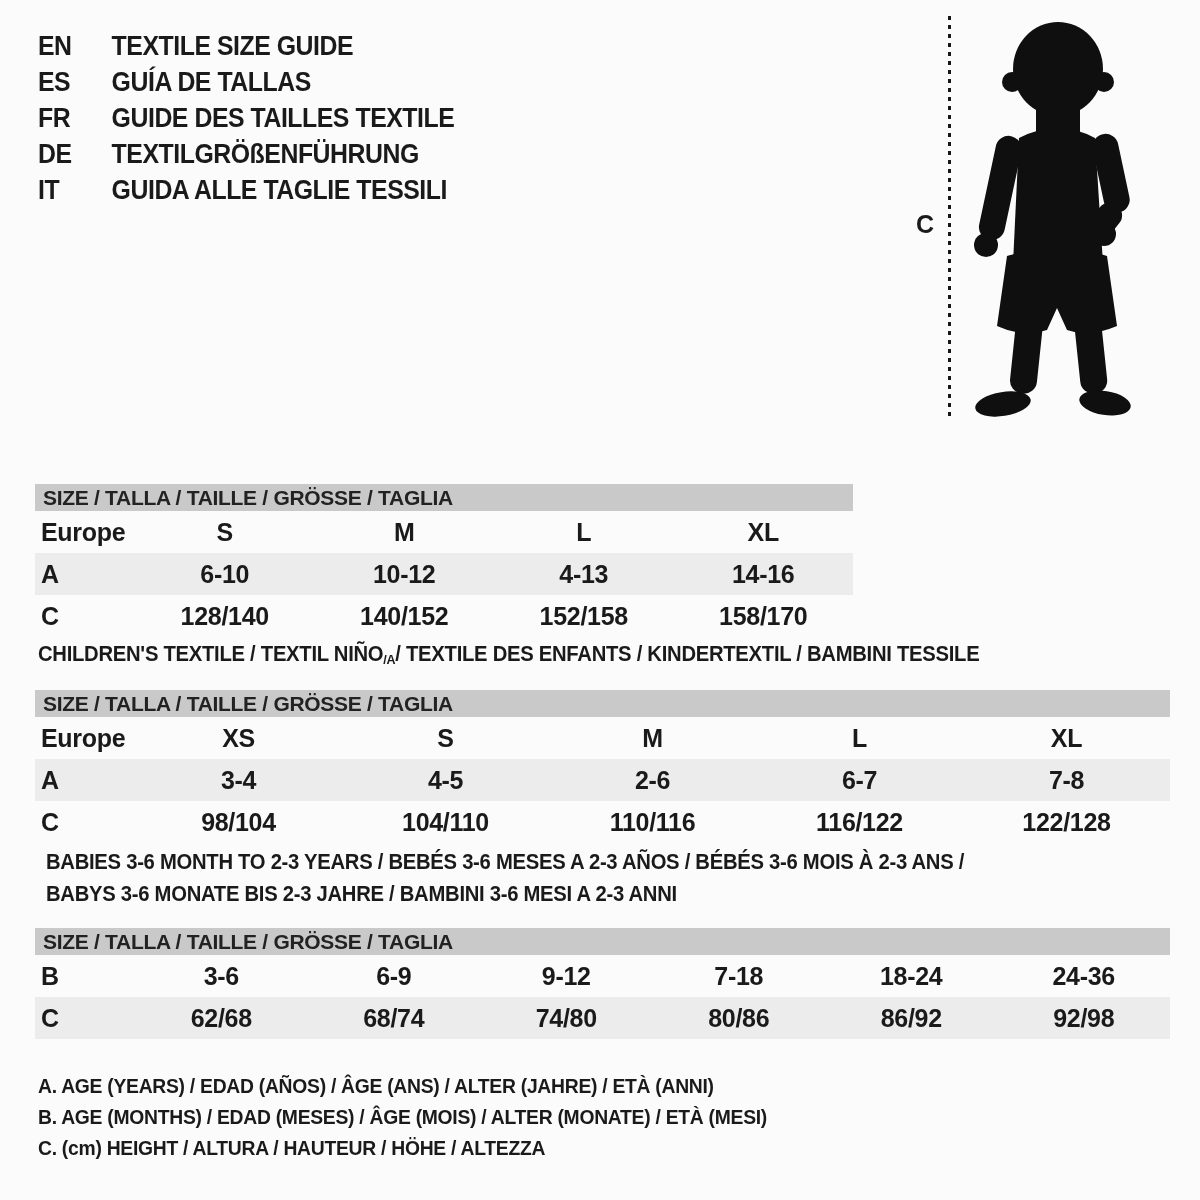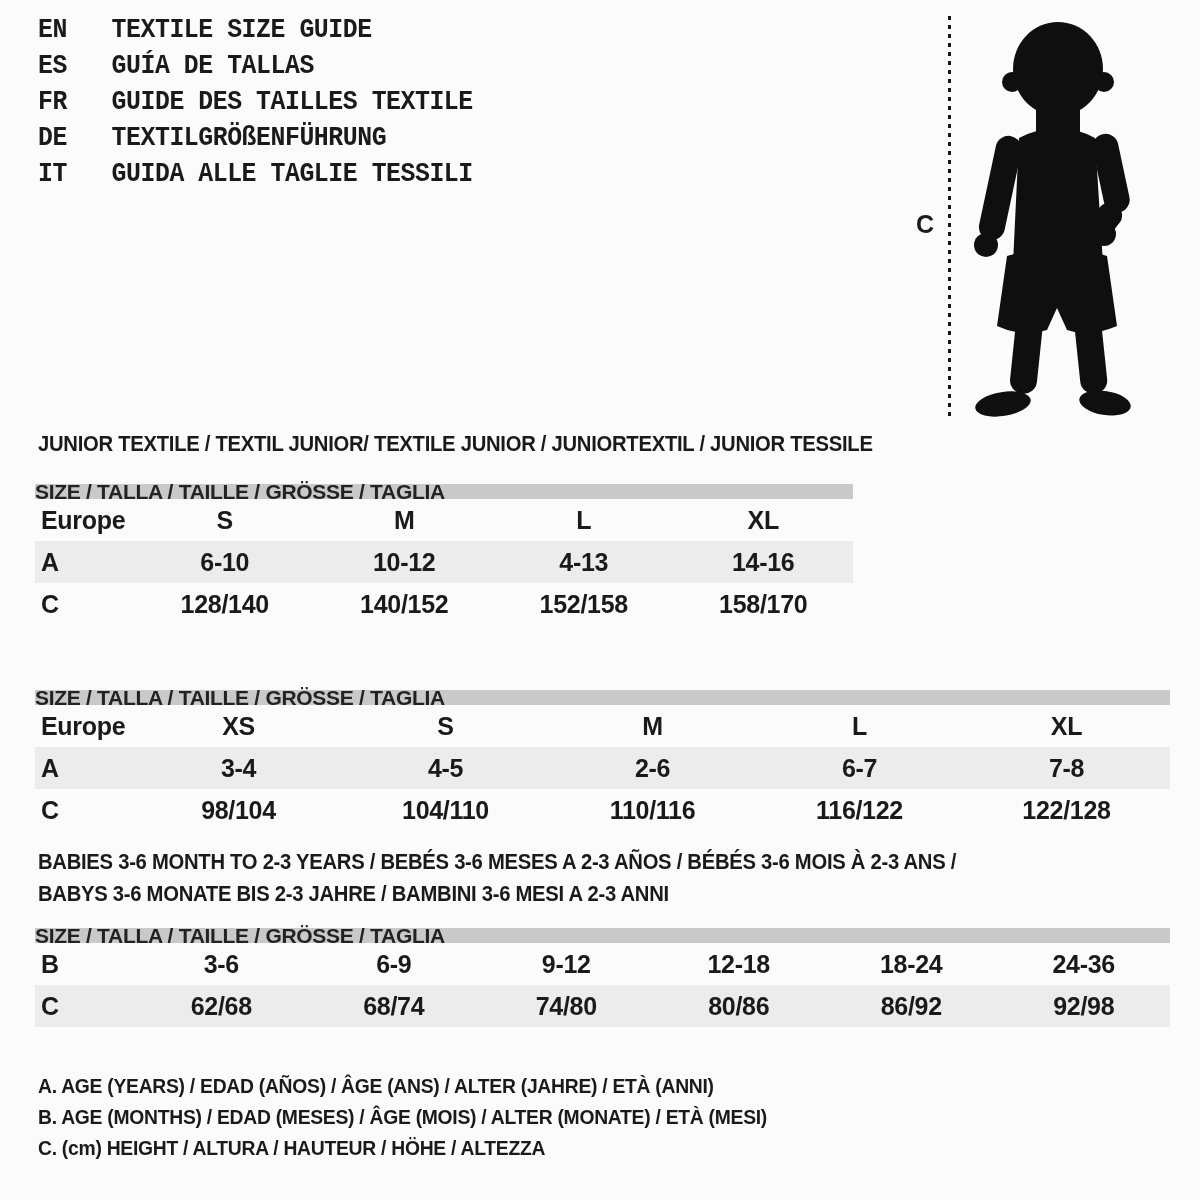--- a/index.html
+++ b/index.html
@@ -13,47 +13,47 @@
   body{margin:0;background:#ffffff;}
   .canvas{
     position:relative;width:1200px;height:1200px;overflow:hidden;
     background:var(--bg);color:var(--ink);
     font-family:"Liberation Sans","DejaVu Sans",sans-serif;
     font-weight:bold;
   }
   .condensed{transform:scaleX(0.92);transform-origin:0 50%;white-space:nowrap;}
 
   
-  .lang-list{position:absolute;left:38px;top:12px;font-family:Liberation Mono, monospace;}
+  .lang-list{position:absolute;left:38px;top:28px;}
   .lang-row{display:flex;height:36px;align-items:center;font-size:27px;letter-spacing:-0.5px;}
   .lang-code{width:80px;flex:0 0 80px;}
 
   
   .height-line{
     position:absolute;left:948px;top:16px;width:3px;height:400px;
     background:repeating-linear-gradient(to bottom,#161616 0 4.5px,transparent 4.5px 9px);
   }
   .measure-label{position:absolute;left:916px;top:210px;font-size:25px;}
   .baby-svg{position:absolute;left:955px;top:12px;width:195px;height:413px;}
 
   
   .section-title{position:absolute;left:38px;font-size:22px;letter-spacing:-0.3px;}
   .title-line{height:32px;display:flex;align-items:center;}
   .title-line .sub{font-size:0.62em;align-self:flex-end;padding-bottom:3px;}
   #title-junior{top:428px;}
   #title-children{top:638px;}
-  #title-babies{top:846px;}
+  #title-babies{top:846px;margin-left:8px;}
 
   .stable{position:absolute;left:35px;}
   #table-junior{top:484px;width:818px;}
   #table-children{top:690px;width:1135px;}
   #table-babies{top:928px;width:1135px;}
   .thead{
-    height:15px;background:var(--bar);display:flex;align-items:center;
-    font-size:21px;letter-spacing:-0.3px;color:#222;
+    height:27px;background:var(--bar);display:flex;align-items:center;
+    padding-left:8px;font-size:21px;letter-spacing:-0.3px;color:#222;
   }
   .trow{display:flex;height:42px;align-items:center;font-size:25px;letter-spacing:-0.3px;}
   .trow.alt{background:var(--alt);}
   .tlabel{width:100px;flex:0 0 100px;padding-left:6px;}
   .tcell{flex:1;text-align:center;}
 
   
   .legend{position:absolute;left:38px;top:1070px;font-size:21px;letter-spacing:-0.3px;}
   .legend-line{height:31px;display:flex;align-items:center;}
 </style>
@@ -109,23 +109,25 @@
       <path d="M52,244 Q103,228 152,244 L162,314 Q134,326 112,318 L102,296 L92,318 Q68,326 42,314 Z"></path>
 
       <rect x="62" y="298" width="27" height="84" rx="13" transform="rotate(6 75 302)"></rect>
       <rect x="118" y="296" width="27" height="86" rx="13" transform="rotate(-6 131 300)"></rect>
 
       <ellipse cx="48" cy="392" rx="28" ry="12" transform="rotate(-9 48 392)"></ellipse>
       <ellipse cx="150" cy="391" rx="26" ry="12" transform="rotate(9 150 391)"></ellipse>
     </g>
   </svg>
 
-  <div class="section-title" id="title-junior">
+  <div class="section-title" id="title-children">
       <div class="title-line condensed">
-        <span>JUNIOR TEXTILE / TEXTIL JUNIOR/ TEXTILE JUNIOR / JUNIORTEXTIL / JUNIOR TESSILE</span>
+        <span>CHILDREN'S TEXTILE / TEXTIL NIÑO</span>
+        <span class="sub">/A</span>
+        <span> / TEXTILE DES ENFANTS / KINDERTEXTIL / BAMBINI TESSILE</span>
       </div>
     </div>
   <div class="section-title" id="title-babies">
       <div class="title-line condensed">
         <span>BABIES 3-6 MONTH TO 2-3 YEARS / BEBÉS 3-6 MESES A 2-3 AÑOS / BÉBÉS 3-6 MOIS À 2-3 ANS /</span>
       </div>
       <div class="title-line condensed">
         <span>BABYS 3-6 MONATE BIS 2-3 JAHRE / BAMBINI 3-6 MESI A 2-3 ANNI</span>
       </div>
     </div>
@@ -181,21 +183,21 @@
         <div class="tcell">122/128</div>
       </div>
     </div>
   <div class="stable" id="table-babies">
       <div class="thead">SIZE / TALLA / TAILLE / GRÖSSE / TAGLIA</div>
       <div class="trow">
         <div class="tlabel">B</div>
         <div class="tcell">3-6</div>
         <div class="tcell">6-9</div>
         <div class="tcell">9-12</div>
-        <div class="tcell">12-18</div>
+        <div class="tcell">7-18</div>
         <div class="tcell">18-24</div>
         <div class="tcell">24-36</div>
       </div>
       <div class="trow alt">
         <div class="tlabel">C</div>
         <div class="tcell">62/68</div>
         <div class="tcell">68/74</div>
         <div class="tcell">74/80</div>
         <div class="tcell">80/86</div>
         <div class="tcell">86/92</div>

